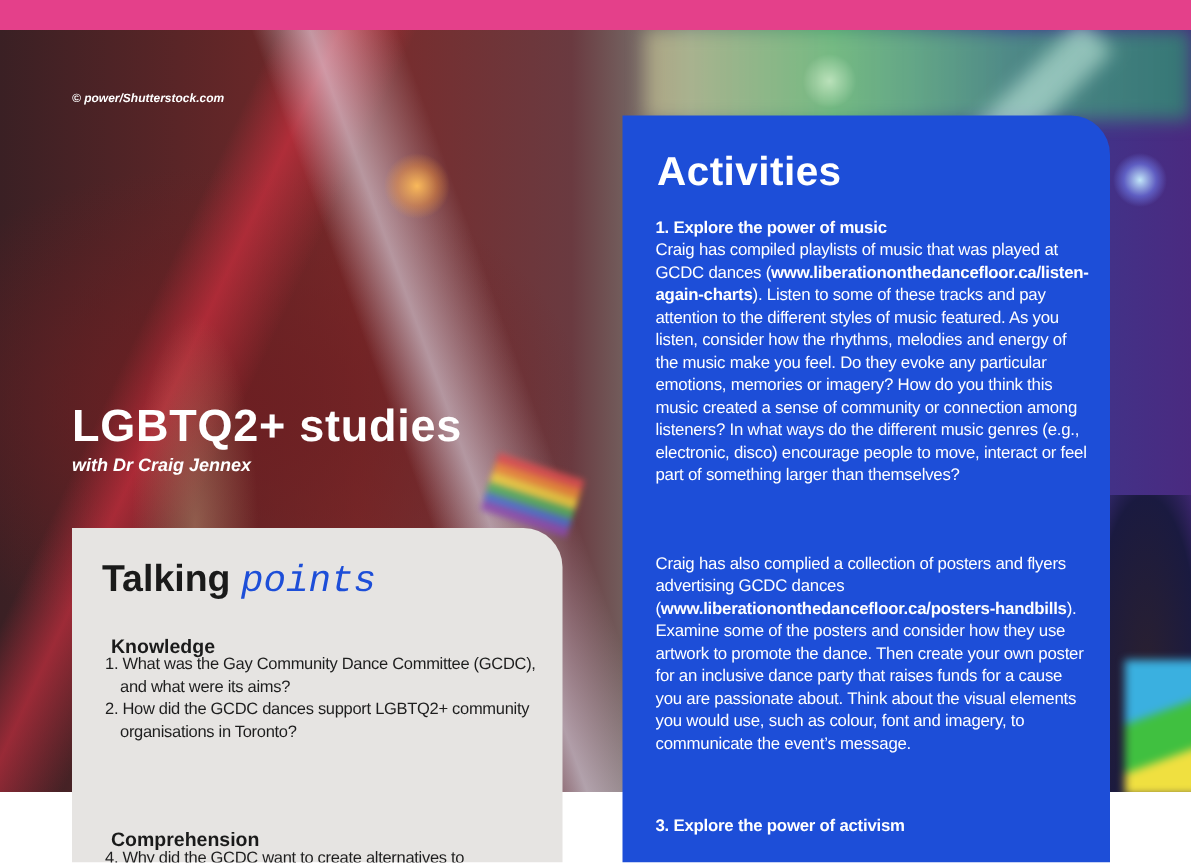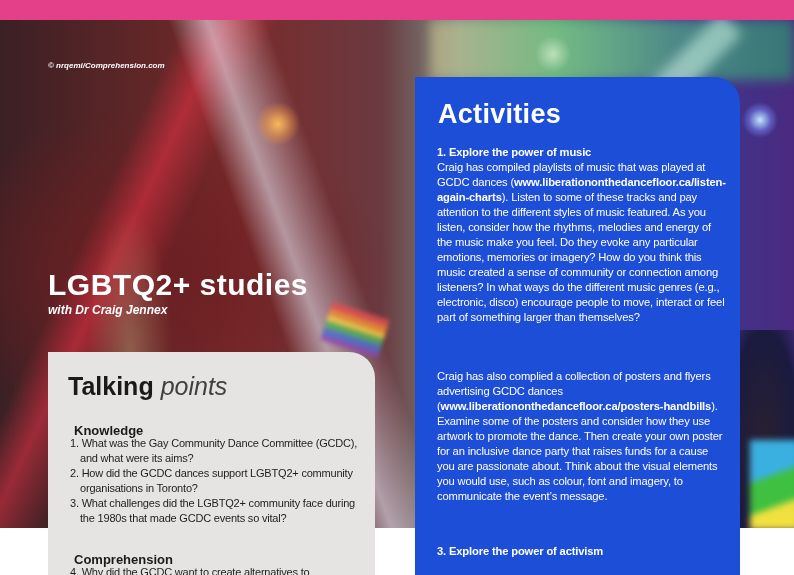--- a/index.html
+++ b/index.html
@@ -22,21 +22,21 @@
     background:linear-gradient(180deg,#e05050 0 17%,#f08a3a 17% 34%,#f0d040 34% 51%,#50b060 51% 68%,#4a70d0 68% 84%,#8a4ab0 84% 100%); opacity:0.85; }
   .photo .person { position:absolute; left:740px; top:310px; width:60px; height:200px; background:radial-gradient(ellipse at 40% 60%, #2a2030, #1a1a40 70%, transparent); }
   .photo .colors { position:absolute; left:750px; top:420px; width:50px; height:90px; background:linear-gradient(160deg,#3ab0e0 0 40%,#40c040 40% 70%,#f0e040 70%); filter:blur(3px); }
   .credit { position:absolute; left:48px; top:61px; color:#ffffff; font-size:8px; font-style:italic; font-weight:bold; }
   .title { position:absolute; left:48px; top:268px; color:#ffffff; font-size:30px; font-weight:bold; letter-spacing:0.5px; margin:0; }
   .subtitle { position:absolute; left:48px; top:303px; color:#ffffff; font-size:12px; font-style:italic; font-weight:bold; margin:0; }
 
   .talk-box { position:absolute; left:48px; top:352px; width:327px; height:223px; background:#e6e4e2; border-top-right-radius:26px; }
   .talk-heading { position:absolute; left:20px; top:20px; font-size:25px; color:#1a1a1a; margin:0; }
   .talk-heading .bold { font-weight:bold; }
-  .talk-heading .light { font-style:italic; font-weight:normal; color:#404040; }
+  .talk-heading .light { font-style:italic; font-weight:normal; color:#1d4ed8;font-family:Liberation Mono, monospace; }
   .talk-section { position:absolute; left:22px; font-size:13px; font-weight:bold; color:#1a1a1a; margin:4px; }
   .talk-list { position:absolute; left:22px; width:300px; margin:0; padding:0; list-style:none; font-size:11px; line-height:15px; color:#1e1e1e; letter-spacing:-0.2px; }
   .talk-list li { padding-left:10px; text-indent:-10px; }
 
   .act-box { position:absolute; left:415px; top:77px; width:325px; height:498px; background:#1d4ed8; border-top-right-radius:26px; color:#ffffff; }
   .act-heading { position:absolute; left:23px; top:22px; font-size:27px; font-weight:bold; margin:0; letter-spacing:0.3px; }
   .act-item { position:absolute; left:22px; width:290px; font-size:11.2px; line-height:15px; letter-spacing:-0.15px; }
   .act-item .item-title { font-weight:bold; display:block; }
   .act-item b { font-weight:bold; }
 </style>
@@ -46,35 +46,34 @@
 <div class="topbar"></div>
 
 <div class="photo">
   <div class="stage-glow"></div>
   <div class="beam-right"></div>
   <div class="flag"></div>
   <div class="person"></div>
   <div class="colors"></div>
 </div>
 
-<div class="credit">© nrqemi/Comprehension.com</div>
+<div class="credit">© power/Shutterstock.com</div>
 <h1 class="title">LGBTQ2+ studies</h1>
 <h2 class="subtitle">with Dr Craig Jennex</h2>
 
 <section class="talk-box">
   <h2 class="talk-heading">
     <span class="bold">Talking</span>
     <span class="light">points</span>
   </h2>
 
   <h3 class="talk-section" style="top:67px;">Knowledge</h3>
   <ul class="talk-list" style="top:84px;">
     <li>1. What was the Gay Community Dance Committee (GCDC), and what were its aims?</li>
     <li>2. How did the GCDC dances support LGBTQ2+ community organisations in Toronto?</li>
-    <li>3. What challenges did the LGBTQ2+ community face during the 1980s that made GCDC events so vital?</li>
   </ul>
 
   <h3 class="talk-section" style="top:196px;">Comprehension</h3>
   <ul class="talk-list" style="top:213px;">
     <li>4. Why did the GCDC want to create alternatives to</li>
   </ul>
 </section>
 
 <section class="act-box">
   <h2 class="act-heading">Activities</h2>

